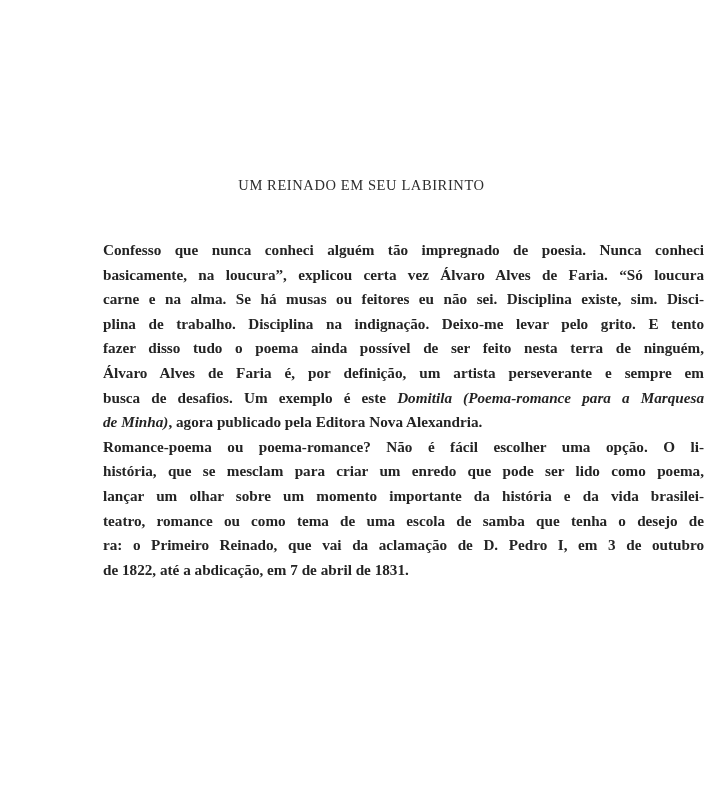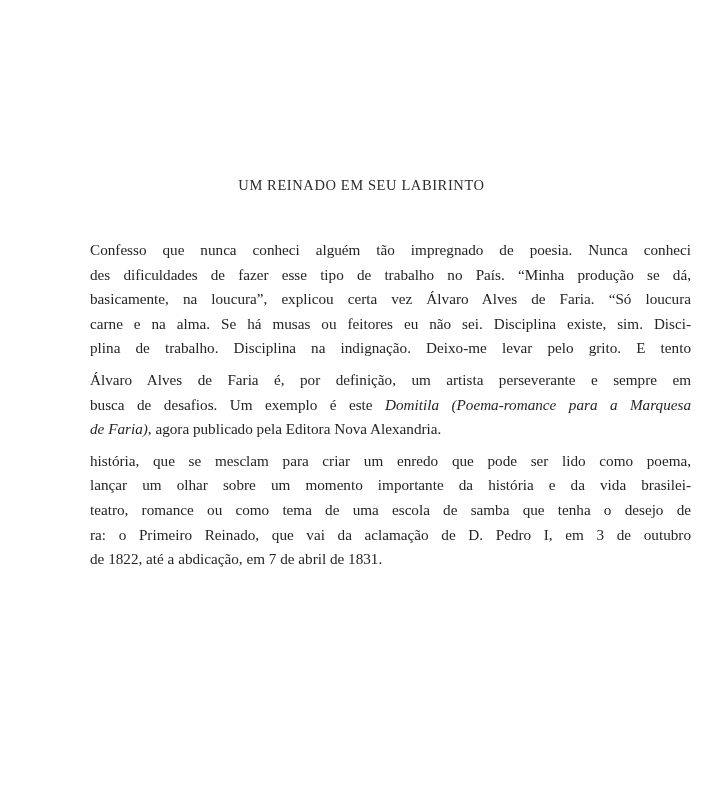--- a/index.html
+++ b/index.html
@@ -24,28 +24,28 @@
     text-align: center;
     font-size: 14.5px;
     letter-spacing: 0.6px;
     line-height: 20px;
     color: #2d2d2d;
     white-space: nowrap;
   }
   .body-block {
     position: absolute;
     top: 238px;
-    left: 90px;
+    left: 103px;
     width: 601px;
+    font-weight: bold;
   }
   .para {
     margin: 0;
   }
   .para + .para {
-    margin-top: 7px;
   }
   .tline {
     font-size: 15.2px;
     line-height: 24.6px;
     white-space: nowrap;
     text-align: justify;
     text-align-last: justify;
     text-justify: inter-word;
   }
   .tline.last {
@@ -59,33 +59,34 @@
 <body>
 
 <div class="page">
 
   <div class="chapter-title">UM REINADO EM SEU LABIRINTO</div>
 
   <div class="body-block">
 
     <div class="para">
       <div class="tline">Confesso que nunca conheci alguém tão impregnado de poesia. Nunca conheci</div>
-      <div class="tline">des dificuldades de fazer esse tipo de trabalho no País. “Minha produção se dá,</div>
       <div class="tline">basicamente, na loucura”, explicou certa vez Álvaro Alves de Faria. “Só loucura</div>
       <div class="tline">carne e na alma. Se há musas ou feitores eu não sei. Disciplina existe, sim. Disci-</div>
       <div class="tline">plina de trabalho. Disciplina na indignação. Deixo-me levar pelo grito. E tento</div>
+      <div class="tline">fazer disso tudo o poema ainda possível de ser feito nesta terra de ninguém,</div>
     </div>
 
     <div class="para">
       <div class="tline"><span>Álvaro Alves de Faria é, por definição, um artista perseverante e sempre em</span></div>
       <div class="tline"><span>busca de desafios. Um exemplo é este </span><span class="seg-italic">Domitila (Poema-romance para a Marquesa</span></div>
-      <div class="tline last"><span class="seg-italic">de Faria)</span><span>, agora publicado pela Editora Nova Alexandria.</span></div>
+      <div class="tline last"><span class="seg-italic">de Minha)</span><span>, agora publicado pela Editora Nova Alexandria.</span></div>
     </div>
 
     <div class="para">
+      <div class="tline">Romance-poema ou poema-romance? Não é fácil escolher uma opção. O li-</div>
       <div class="tline">história, que se mesclam para criar um enredo que pode ser lido como poema,</div>
       <div class="tline">lançar um olhar sobre um momento importante da história e da vida brasilei-</div>
       <div class="tline">teatro, romance ou como tema de uma escola de samba que tenha o desejo de</div>
       <div class="tline">ra: o Primeiro Reinado, que vai da aclamação de D. Pedro I, em 3 de outubro</div>
       <div class="tline last">de 1822, até a abdicação, em 7 de abril de 1831.</div>
     </div>
 
   </div>
 </div>
 

